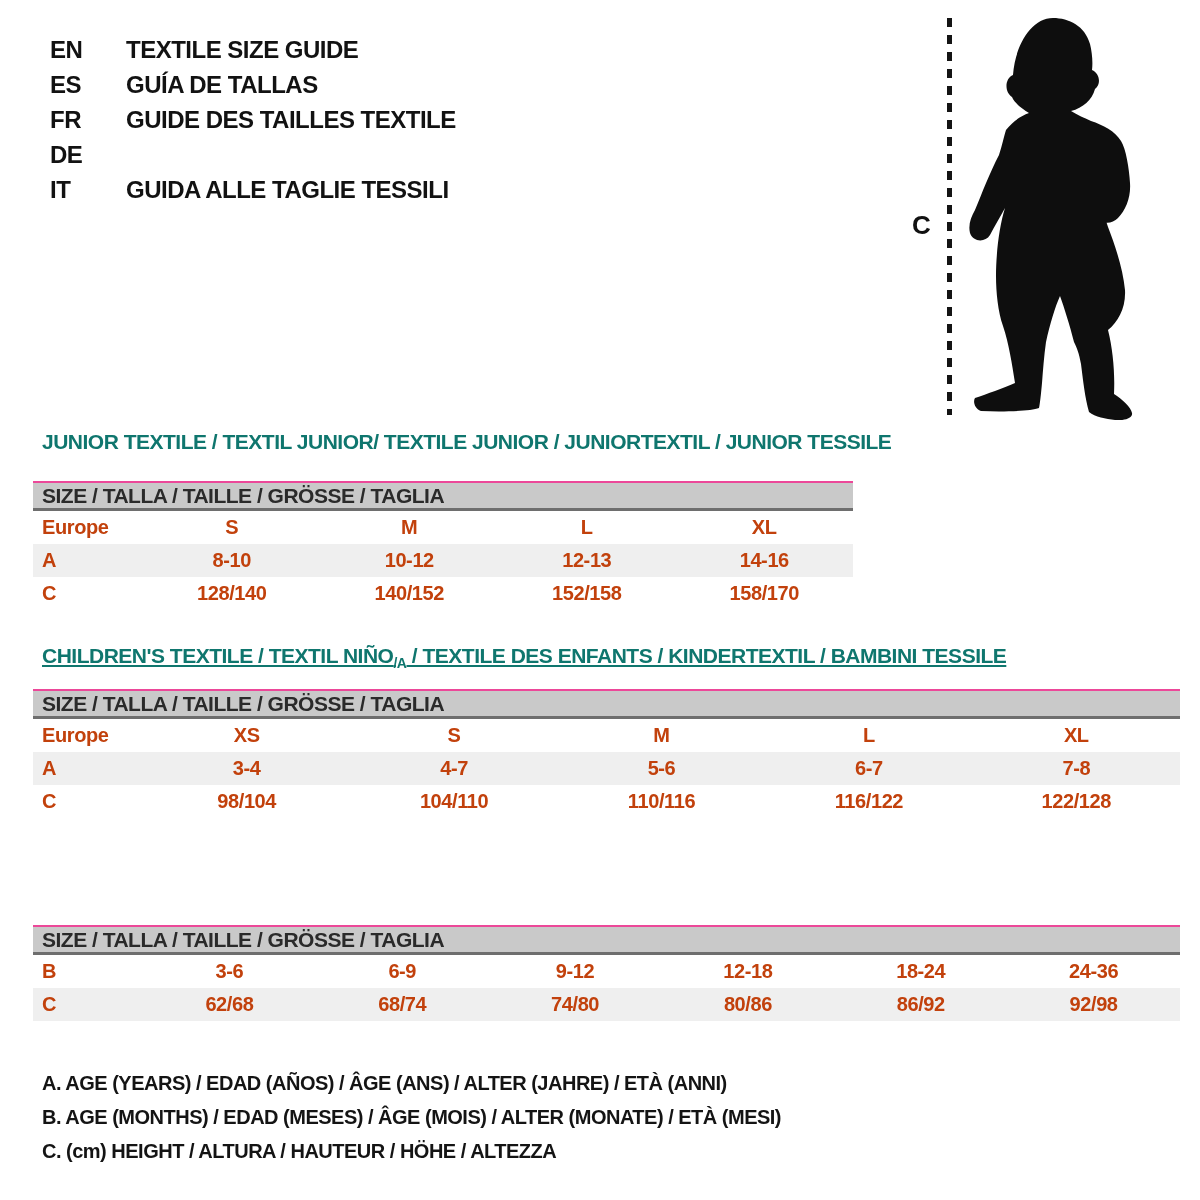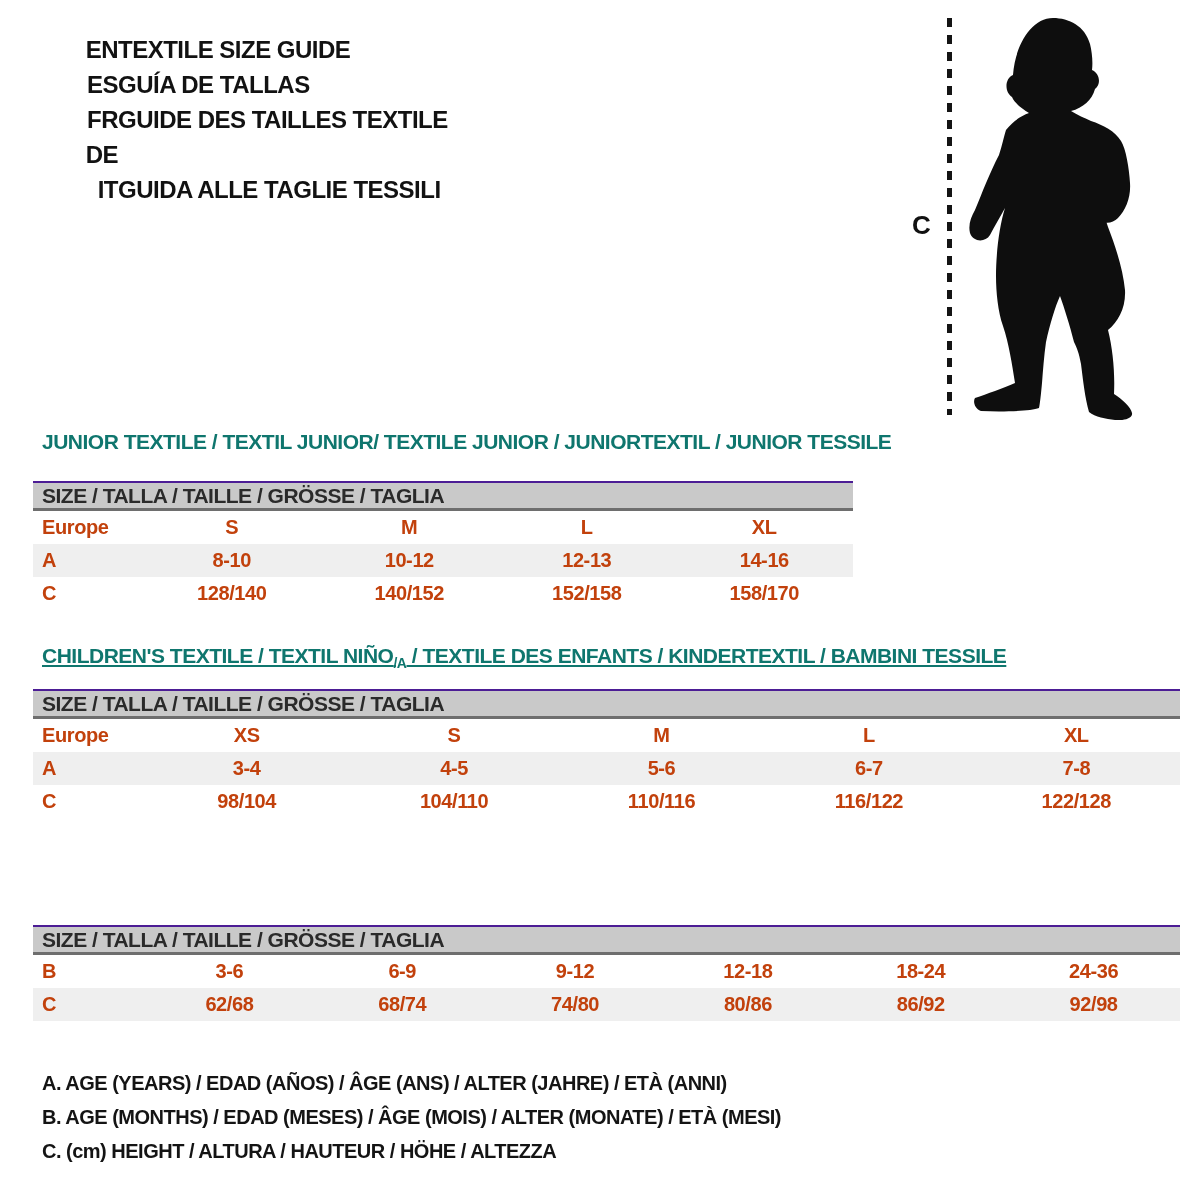--- a/index.html
+++ b/index.html
@@ -1,21 +1,21 @@
 <!DOCTYPE html>
 <html><head>
 <meta charset="utf-8">
 <style>
   html,body{margin:0;padding:0;background:#fff;}
   .page{
     position:relative;width:1200px;height:1200px;background:#ffffff;overflow:hidden;
     font-family:"Liberation Sans",sans-serif;color:#161616;
   }
   
-  .lang-list{position:absolute;left:42px;top:32px;text-align:right;}
+  .lang-list{position:absolute;left:50px;top:32px;}
   .lang-row{display:flex;height:35px;align-items:center;}
   .lang-code,.lang-title{
     font-weight:700;font-size:24px;letter-spacing:-0.5px;white-space:nowrap;color:#121212;
   }
   .lang-code{width:76px;flex:0 0 76px;}
   
   .dash-line{
     position:absolute;left:947px;top:18px;width:5px;height:397px;
     background:repeating-linear-gradient(to bottom,#141414 0 9px,transparent 9px 17px);
   }
@@ -25,21 +25,21 @@
   .sec-heading{
     position:absolute;left:42px;font-weight:700;font-size:21px;letter-spacing:-0.5px;
     white-space:nowrap;color:#0f766e;
   }
   .sec-heading .subscript{font-size:14px;vertical-align:sub;}
   .two-line{line-height:35px;}
   
   .size-table{position:absolute;left:33px;}
   .bar{
     height:25px;line-height:25px;background:#c9c9c9;
-    border-top:2px solid #4c1d95;border-bottom:3px solid #6e6e6e;
+    border-top:2px solid #ec4899;border-bottom:3px solid #6e6e6e;
     padding-left:9px;font-weight:700;font-size:21px;letter-spacing:-0.5px;color:#2a2a2a;
   }
   .trow{display:grid;height:33px;align-items:center;font-weight:700;font-size:20px;letter-spacing:-0.4px;color:#c2410c;}
   .trow.striped{background:#efefef;}
   .cols4{grid-template-columns:110px repeat(4,1fr);}
   .cols5{grid-template-columns:110px repeat(5,1fr);}
   .cols6{grid-template-columns:110px repeat(6,1fr);}
   .lbl{padding-left:9px;text-align:left;}
   .val{text-align:center;}
   
@@ -154,21 +154,21 @@
       <span class="lbl">Europe</span>
       <span class="val">XS</span>
       <span class="val">S</span>
       <span class="val">M</span>
       <span class="val">L</span>
       <span class="val">XL</span>
     </div>
     <div class="trow cols5 striped">
       <span class="lbl">A</span>
       <span class="val">3-4</span>
-      <span class="val">4-5</span>
+      <span class="val">4-7</span>
       <span class="val">5-6</span>
       <span class="val">6-7</span>
       <span class="val">7-8</span>
     </div>
     <div class="trow cols5">
       <span class="lbl">C</span>
       <span class="val">98/104</span>
       <span class="val">104/110</span>
       <span class="val">110/116</span>
       <span class="val">116/122</span>

